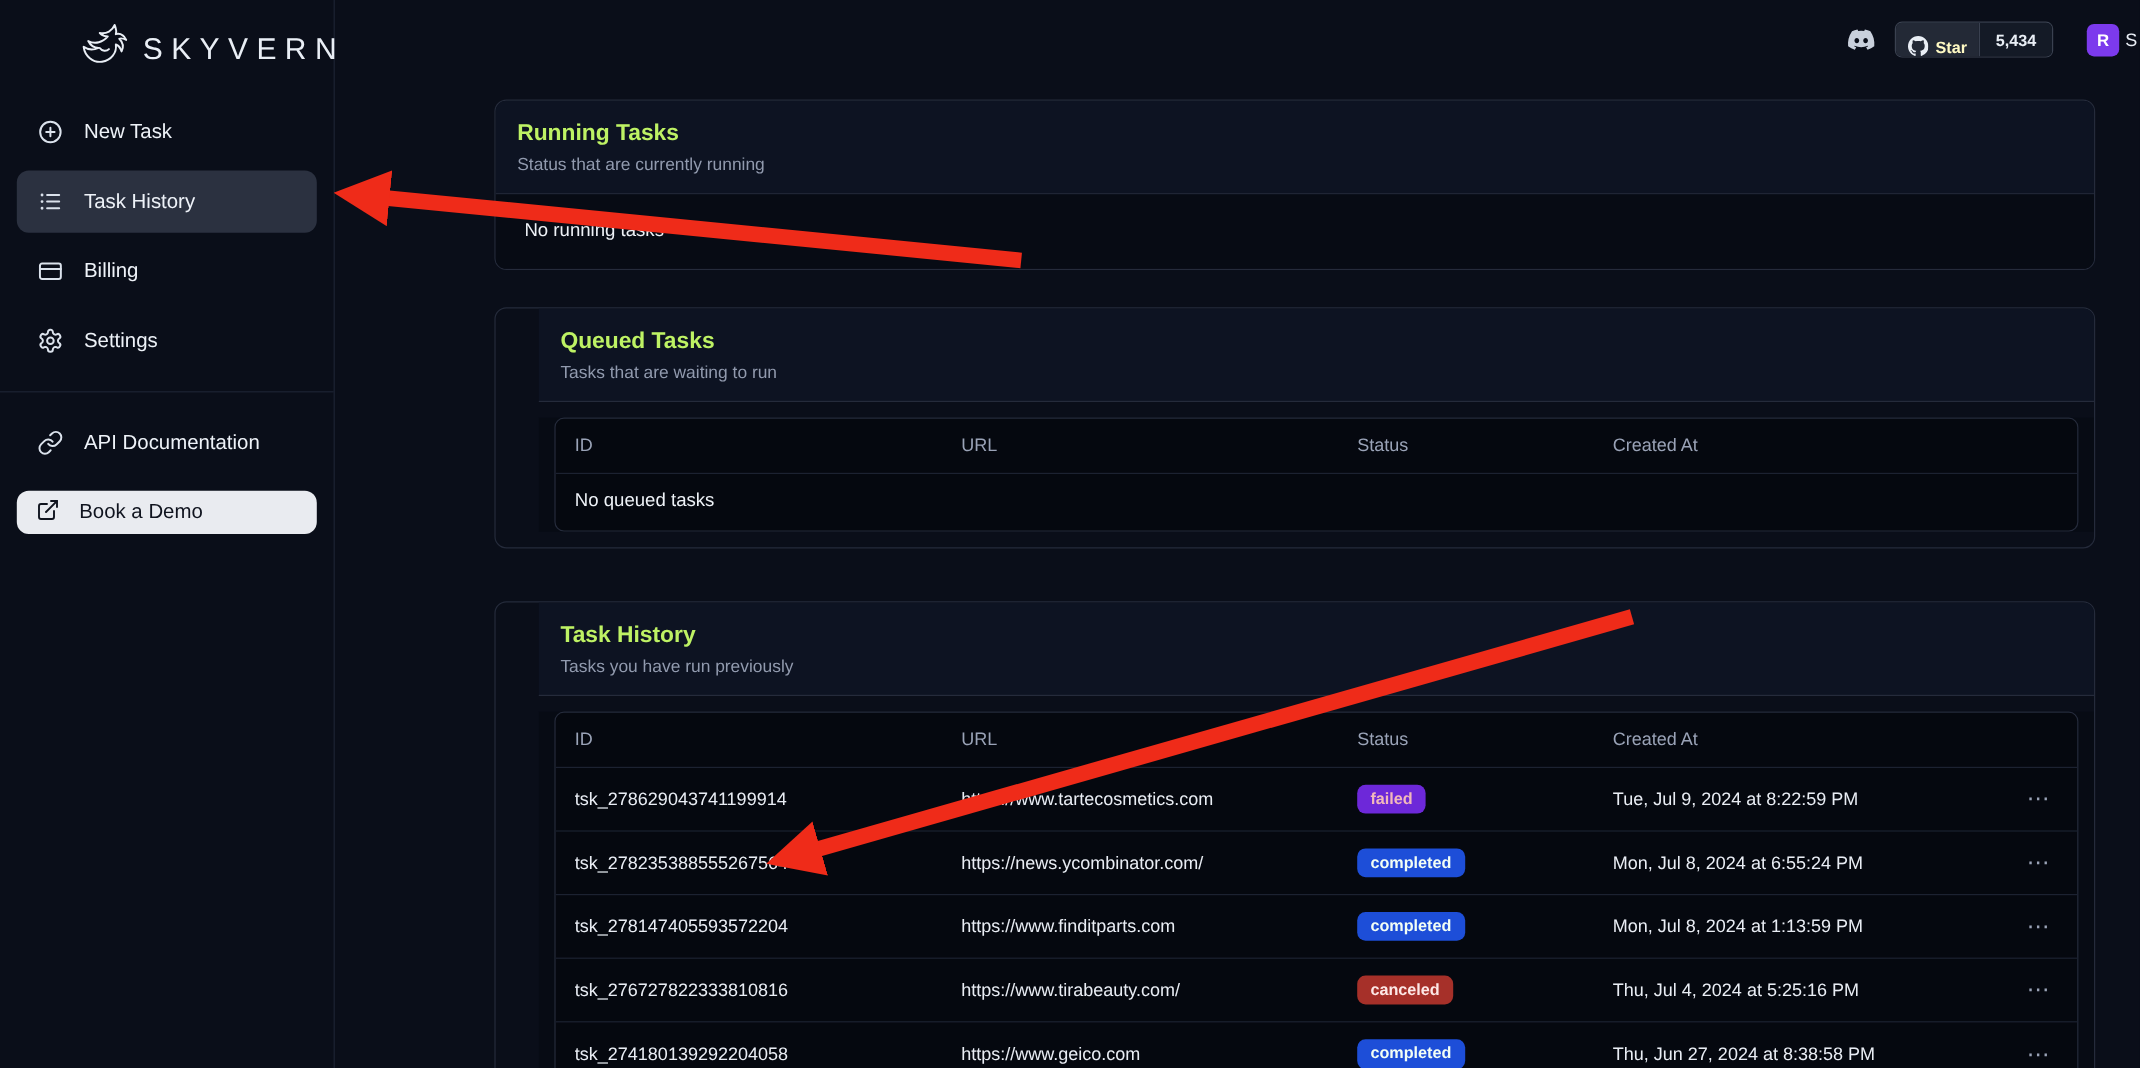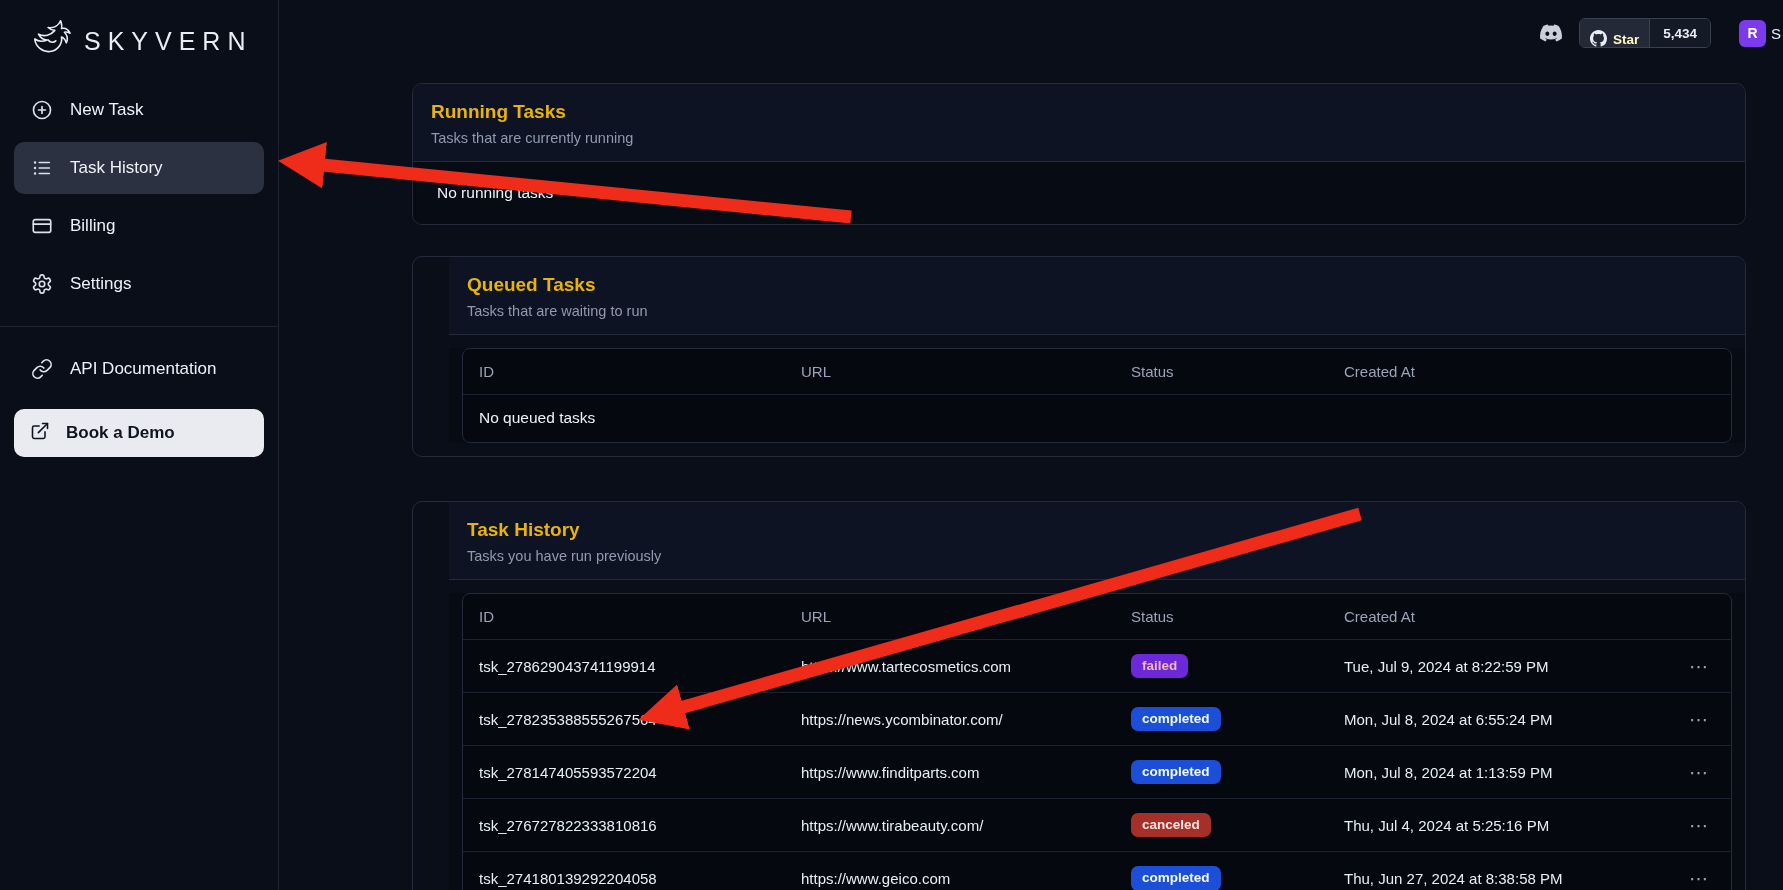--- a/index.html
+++ b/index.html
@@ -6,35 +6,35 @@
   html,body { width:1783px; height:890px; overflow:hidden; }
   body {
     font-family:"Liberation Sans","DejaVu Sans",sans-serif;
     background:#0a0e19; color:#edf1f7; position:relative;
   }
   
   .sidebar {
     position:absolute; left:0; top:0; bottom:0; width:279px;
     background:#0a0e19; border-right:1px solid #1d2433; z-index:10;
   }
-  .logo { display:flex; align-items:center; gap:10px; padding:12px 0 0 28px; height:70px; cursor:pointer; }
+  .logo { display:flex; align-items:center; gap:10px; padding:12px 0 0 28px; height:70px; cursor:pointer;margin-left:35px; }
   .logo-text { font-size:25px; letter-spacing:7px; color:#e9eef5; font-weight:400; }
   .nav { margin-top:14px; display:flex; flex-direction:column; gap:6px; }
   .nav-item {
     display:flex; align-items:center; gap:16px; height:52px; margin:0 14px;
     padding:0 16px; border-radius:10px; font-size:17px; color:#eef2f8; cursor:pointer;
   }
   .nav-item.active { background:#2b3140; }
   .nav-item .ico { width:24px; height:24px; display:flex; align-items:center; justify-content:center; color:#dbe2ec; }
   .nav-item svg { width:22px; height:22px; stroke:#dbe2ec; fill:none; stroke-width:1.8; stroke-linecap:round; stroke-linejoin:round; }
   .side-divider { border:none; border-top:1px solid #1d2433; margin:16px 0; }
   .demo-btn {
-    display:flex; align-items:center; gap:16px; height:48px; margin:8px 14px 0;
+    display:flex; align-items:center; gap:16px; height:36px; margin:8px 14px 0;
     padding:0 16px; border-radius:10px; background:#e9ebf0; color:#10141f;
-    font-size:17px; font-weight:700; cursor:pointer; border:none;
+    font-size:17px; font-weight:400; cursor:pointer; border:none;
   }
   .demo-btn svg { width:20px; height:20px; stroke:#10141f; fill:none; stroke-width:1.9; stroke-linecap:round; stroke-linejoin:round; }
   
   .topbar {
     position:absolute; left:279px; right:0; top:0; height:66px; z-index:20;
     display:flex; align-items:center; justify-content:flex-end; padding-right:2px;
   }
   .discord { width:28px; height:22px; margin-right:14px; cursor:pointer; }
   .discord svg { width:28px; height:22px; fill:#c9d0dc; }
   .gh-widget {
@@ -49,21 +49,21 @@
     display:flex; align-items:center; justify-content:center; font-size:14px; font-weight:700;
     margin-right:5px; cursor:pointer;
   }
   .profile-name { font-size:15px; color:#e9eef5; cursor:pointer; white-space:nowrap; }
   
   .main { position:absolute; left:279px; top:0; right:0; bottom:0; padding:83px 37px 0 133px; }
   .card { border:1px solid #252b3b; border-radius:10px; overflow:hidden; }
   .card + .card { margin-top:31px;padding-left:36px; }
   #history-card { margin-top:44px; }
   .card-header { background:#0d1322; padding:17px 18px 15px; border-bottom:1px solid #252b3b; }
-  .card-title { font-size:19px; font-weight:700; color:#eab308; }
+  .card-title { font-size:19px; font-weight:700; color:#bef264; }
   .card-sub { font-size:14.5px; color:#919aae; margin-top:7px; }
   .card-body { background:#070b14; }
   .empty-plain { padding:22px 24px; font-size:15.5px; color:#eef2f7; }
   .table-wrap { margin:13px; border:1px solid #252b3b; border-radius:8px; overflow:hidden; background:#05080f; }
   .t-head, .t-row { display:grid; grid-template-columns:322px 330px 213px 1fr 44px; align-items:center; padding:0 16px; }
   .t-head { height:46px; color:#9aa3b7; font-size:15px; border-bottom:1px solid #1c2231; }
   .t-row { height:53px; font-size:15px; color:#e9edf4; border-bottom:1px solid #1c2231; cursor:pointer; }
   .t-row:last-child { border-bottom:none; }
   .t-empty { padding:14px 16px 15px; font-size:15.5px; color:#eef2f7; }
   .badge {
@@ -172,21 +172,21 @@
   </span>
   <span class="avatar">R</span>
   <span class="profile-name">S</span>
 </header>
 
 <main class="main">
 
   <section class="card">
     <div class="card-header">
       <div class="card-title">Running Tasks</div>
-      <div class="card-sub">Tasks that are currently running</div>
+      <div class="card-sub">Status that are currently running</div>
     </div>
     <div class="card-body">
       <div class="empty-plain">No running tasks</div>
     </div>
   </section>
 
   <section class="card">
     <div class="card-header">
       <div class="card-title">Queued Tasks</div>
       <div class="card-sub">Tasks that are waiting to run</div>

